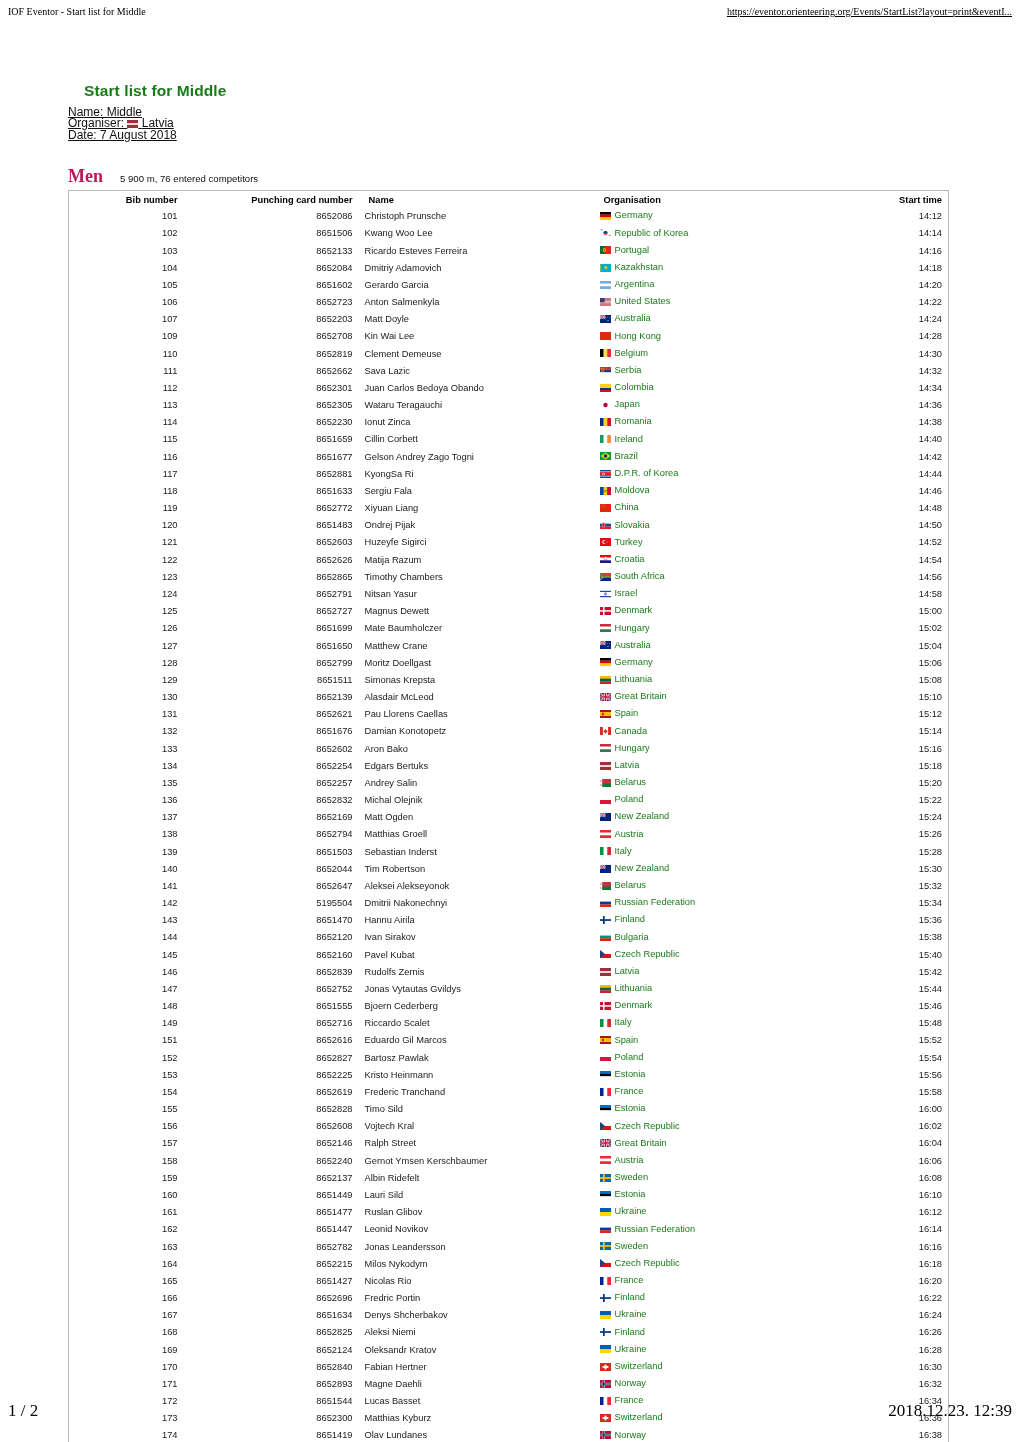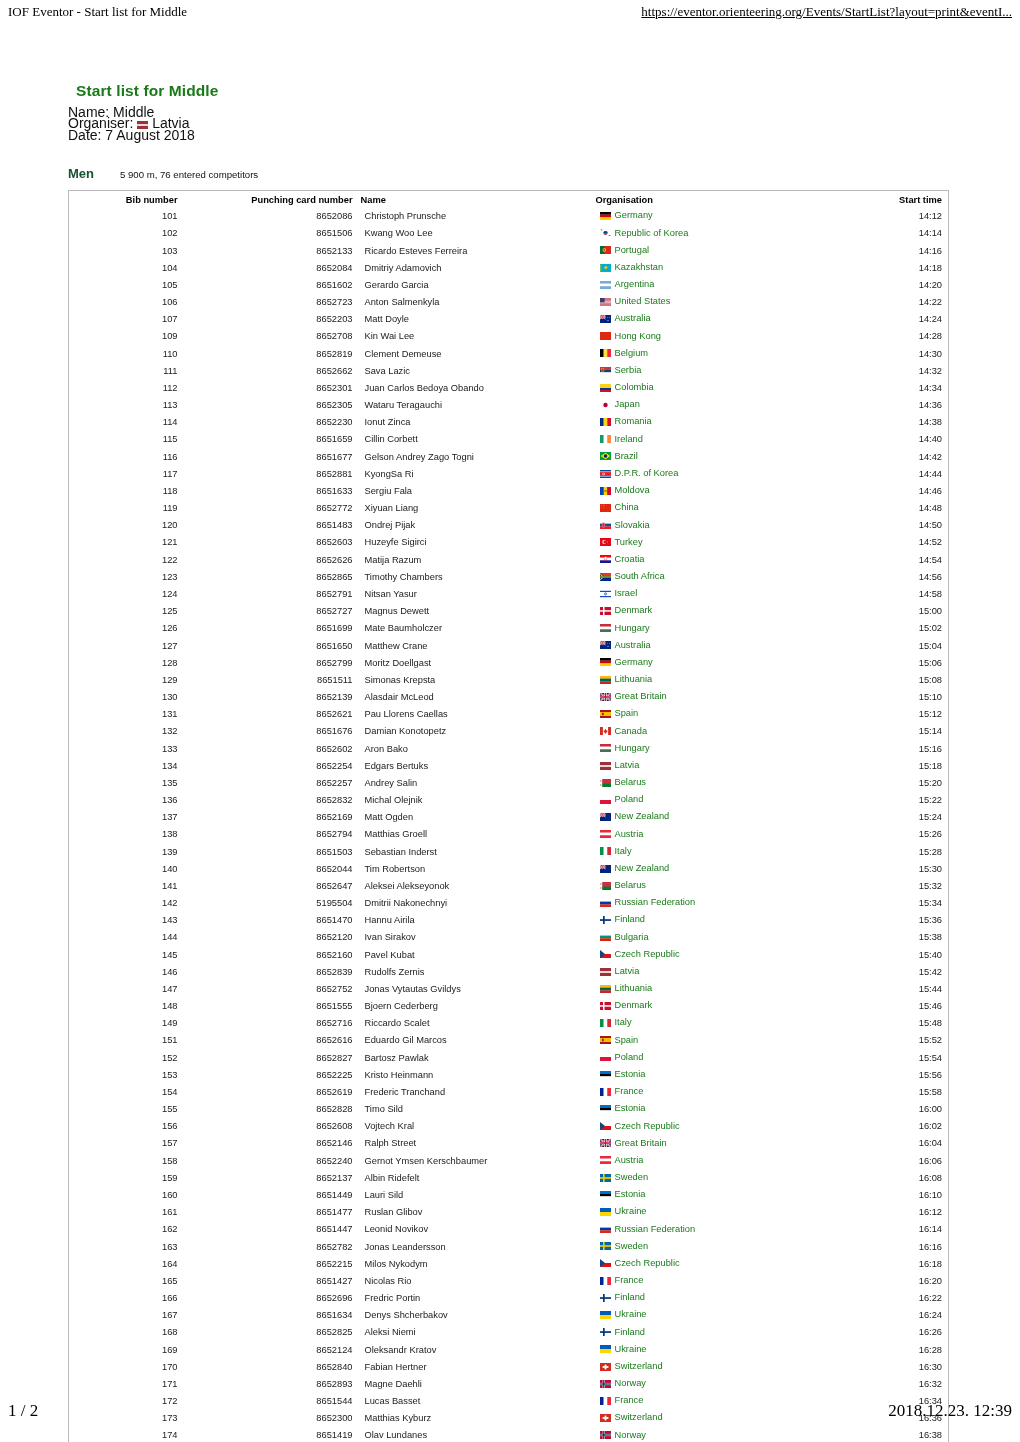--- a/index.html
+++ b/index.html
@@ -19,21 +19,21 @@
   
   .print-header {
     position: absolute;
     top: 0; left: 0;
     width: 1020px;
     height: 26px;
     display: flex;
     align-items: flex-start;
     justify-content: space-between;
     font-family: "Liberation Serif", serif;
-    font-size: 13px;
+    font-size: 10px;
     line-height: 20px;
     color: #000;
     padding: 2px 8px 0 8px;
     box-sizing: border-box;
   }
   .print-header .ph-left { white-space: nowrap; }
   .print-header .ph-right { white-space: nowrap; text-decoration: underline; }
 
   .print-footer {
     position: absolute;
@@ -56,63 +56,65 @@
     position: absolute;
     left: 68px;
     top: 82px;
     width: 882px;
   }
 
   .doc-title {
     font-size: 15.5px;
     font-weight: bold;
     color: #1a7a1a;
-    margin: 0 0 7px 8px;
+    margin: 0 0 7px 16px;
     letter-spacing: 0.1px;
   }
 
   .meta {
-    font-size: 14px;
+    font-size: 12px;
     line-height: 11.4px;
     color: #111;
+    text-decoration: underline;
   }
   .meta-line { white-space: nowrap; }
 
   .class-head {
     margin-top: 25px;
     display: flex;
     align-items: baseline;
     height: 14px;
   }
   .class-name {
-    font-size: 13px;
+    font-size: 18px;
     font-weight: bold;
-    color: #14532d;
+    color: #be185d;
     width: 46px;
+    font-family: Liberation Serif, serif;
   }
   .class-info {
     font-size: 9.6px;
     color: #111;
     padding-left: 6px;
   }
 
   
   table.startlist {
     margin-top: 10px;
     width: 880px;
     border-collapse: collapse;
     border: 1px solid #b9b9b9;
     font-size: 9.3px;
     color: #1a1a1a;
     table-layout: fixed;
   }
   table.startlist th {
     font-weight: bold;
     font-size: 9.3px;
-    padding: 4px 6px 3px 2px;
+    padding: 4px 6px 3px 10px;
     color: #000;
     white-space: nowrap;
   }
   table.startlist td {
     padding: 1.2px 6px;
     white-space: nowrap;
     height: 13.2px;
     line-height: 13.2px;
   }
   col.c-bib     { width: 115px; }

